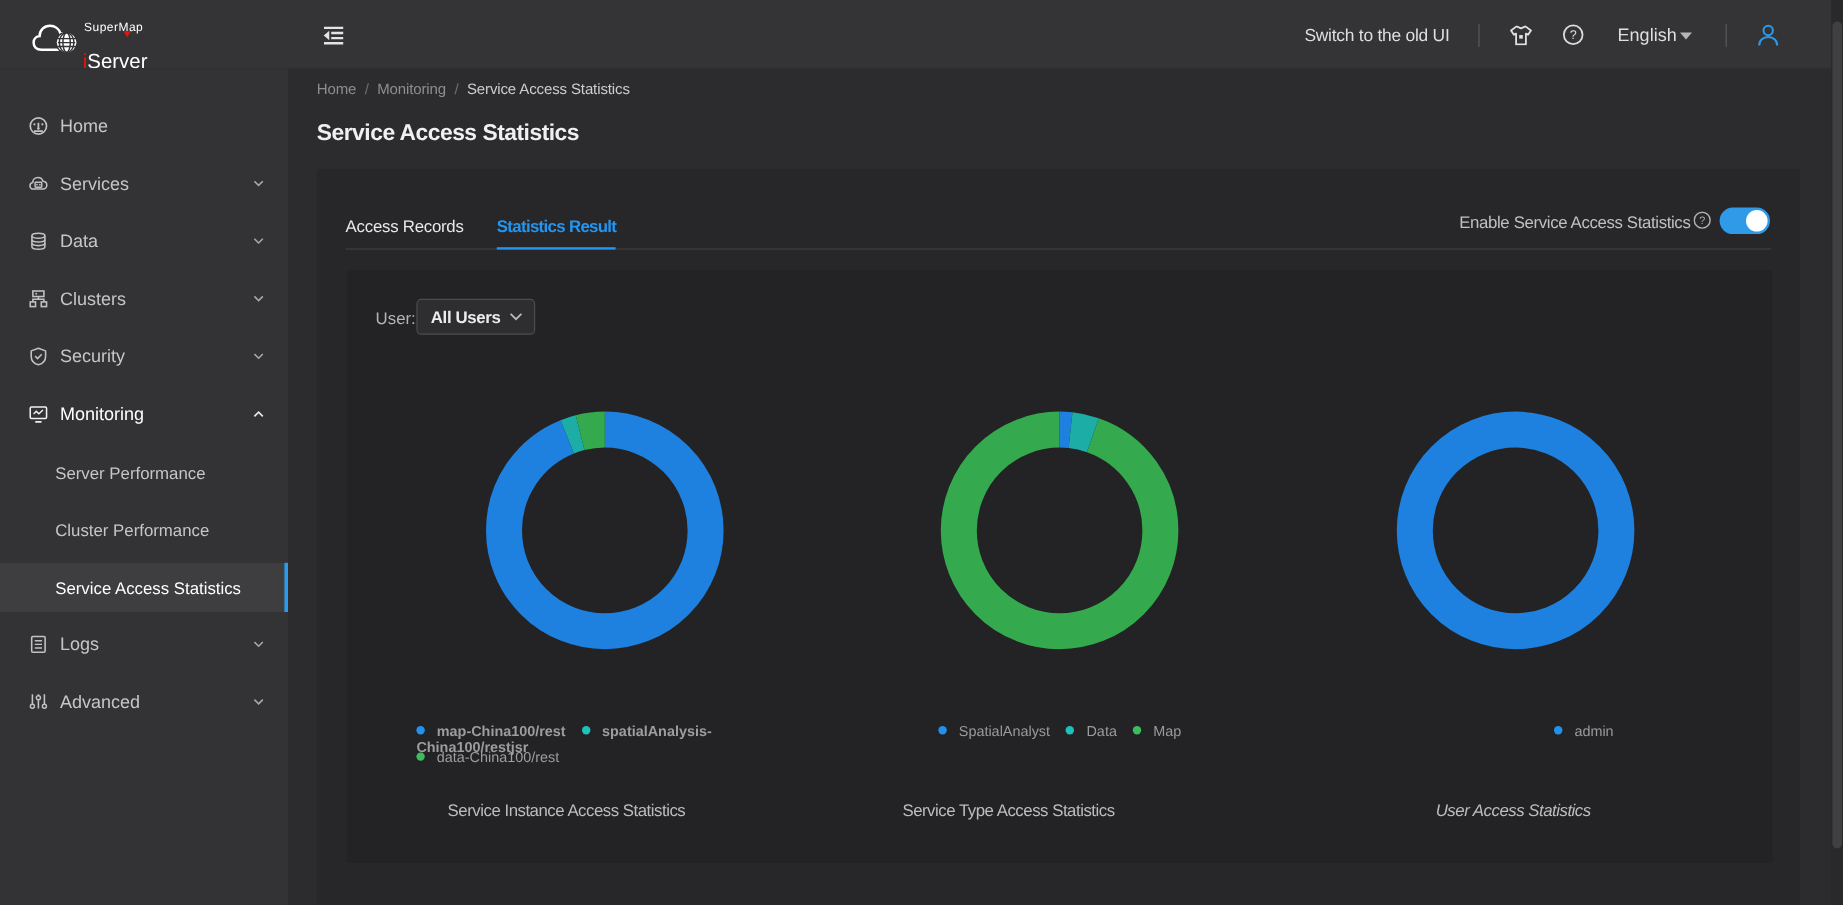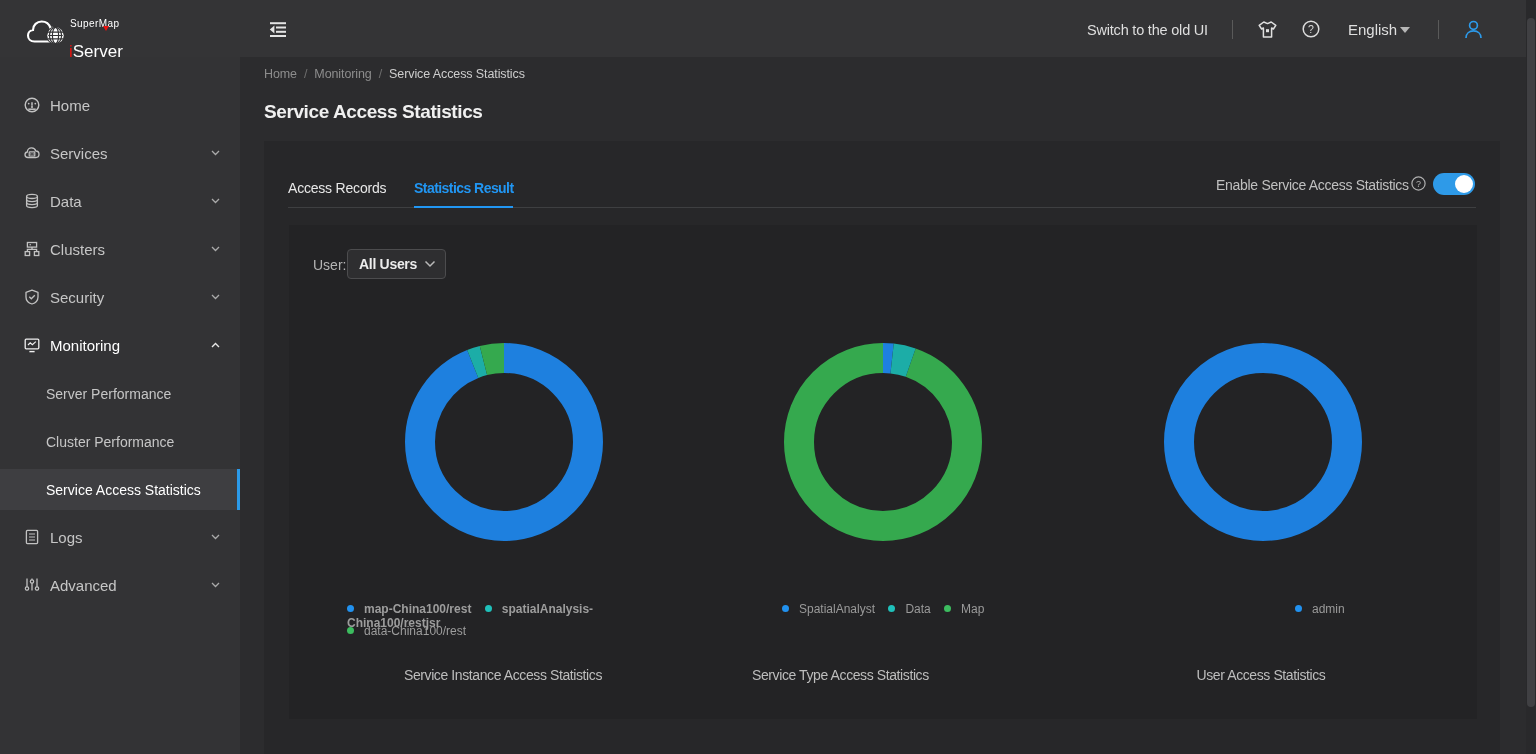--- a/index.html
+++ b/index.html
@@ -203,18 +203,18 @@
 <div class="abs" style="left:782px;top:602px;font-size:12px;color:#9a9a9a;">
   <span style="display:inline-block;width:7px;height:7px;border-radius:50%;background:#2191ef;margin-right:10px;vertical-align:1px;"></span>SpatialAnalyst
   <span style="display:inline-block;width:7px;height:7px;border-radius:50%;background:#1fc0ba;margin-left:10px;margin-right:10px;vertical-align:1px;"></span>Data
   <span style="display:inline-block;width:7px;height:7px;border-radius:50%;background:#3cbc5f;margin-left:10px;margin-right:10px;vertical-align:1px;"></span>Map
 </div>
 
 <div class="abs" style="left:1295px;top:602px;font-size:12px;color:#9a9a9a;">
   <span style="display:inline-block;width:7px;height:7px;border-radius:50%;background:#2191ef;margin-right:10px;vertical-align:1px;"></span>admin
 </div>
 
-<div class="abs" style="left:373px;top:667px;width:260px;text-align:center;white-space:nowrap;font-size:14px;letter-spacing:-0.4px;color:#bdbdbd;">Service Instance Access Statistics</div>
+<div class="abs" style="left:373px;top:667px;width:260px;text-align:left;white-space:nowrap;font-size:14px;letter-spacing:-0.4px;color:#bdbdbd;">Service Instance Access Statistics</div>
 <div class="abs" style="left:752px;top:667px;width:260px;white-space:nowrap;font-size:14px;letter-spacing:-0.4px;color:#bdbdbd;">Service Type Access Statistics</div>
-<div class="abs" style="left:1131px;top:667px;width:260px;text-align:center;white-space:nowrap;font-size:14px;letter-spacing:-0.4px;color:#bdbdbd;">User Access Statistics</div>
+<div class="abs" style="left:1131px;top:667px;width:260px;text-align:center;white-space:nowrap;font-size:14px;letter-spacing:-0.4px;color:#bdbdbd;font-style:italic;">User Access Statistics</div>
 
 <div class="abs" style="left:1526px;top:0;width:10px;height:754px;background:#29292b;"></div>
 <div class="abs" style="left:1527px;top:18px;width:8px;height:689px;border-radius:4px;background:#404043;"></div>
 
 </body></html>

